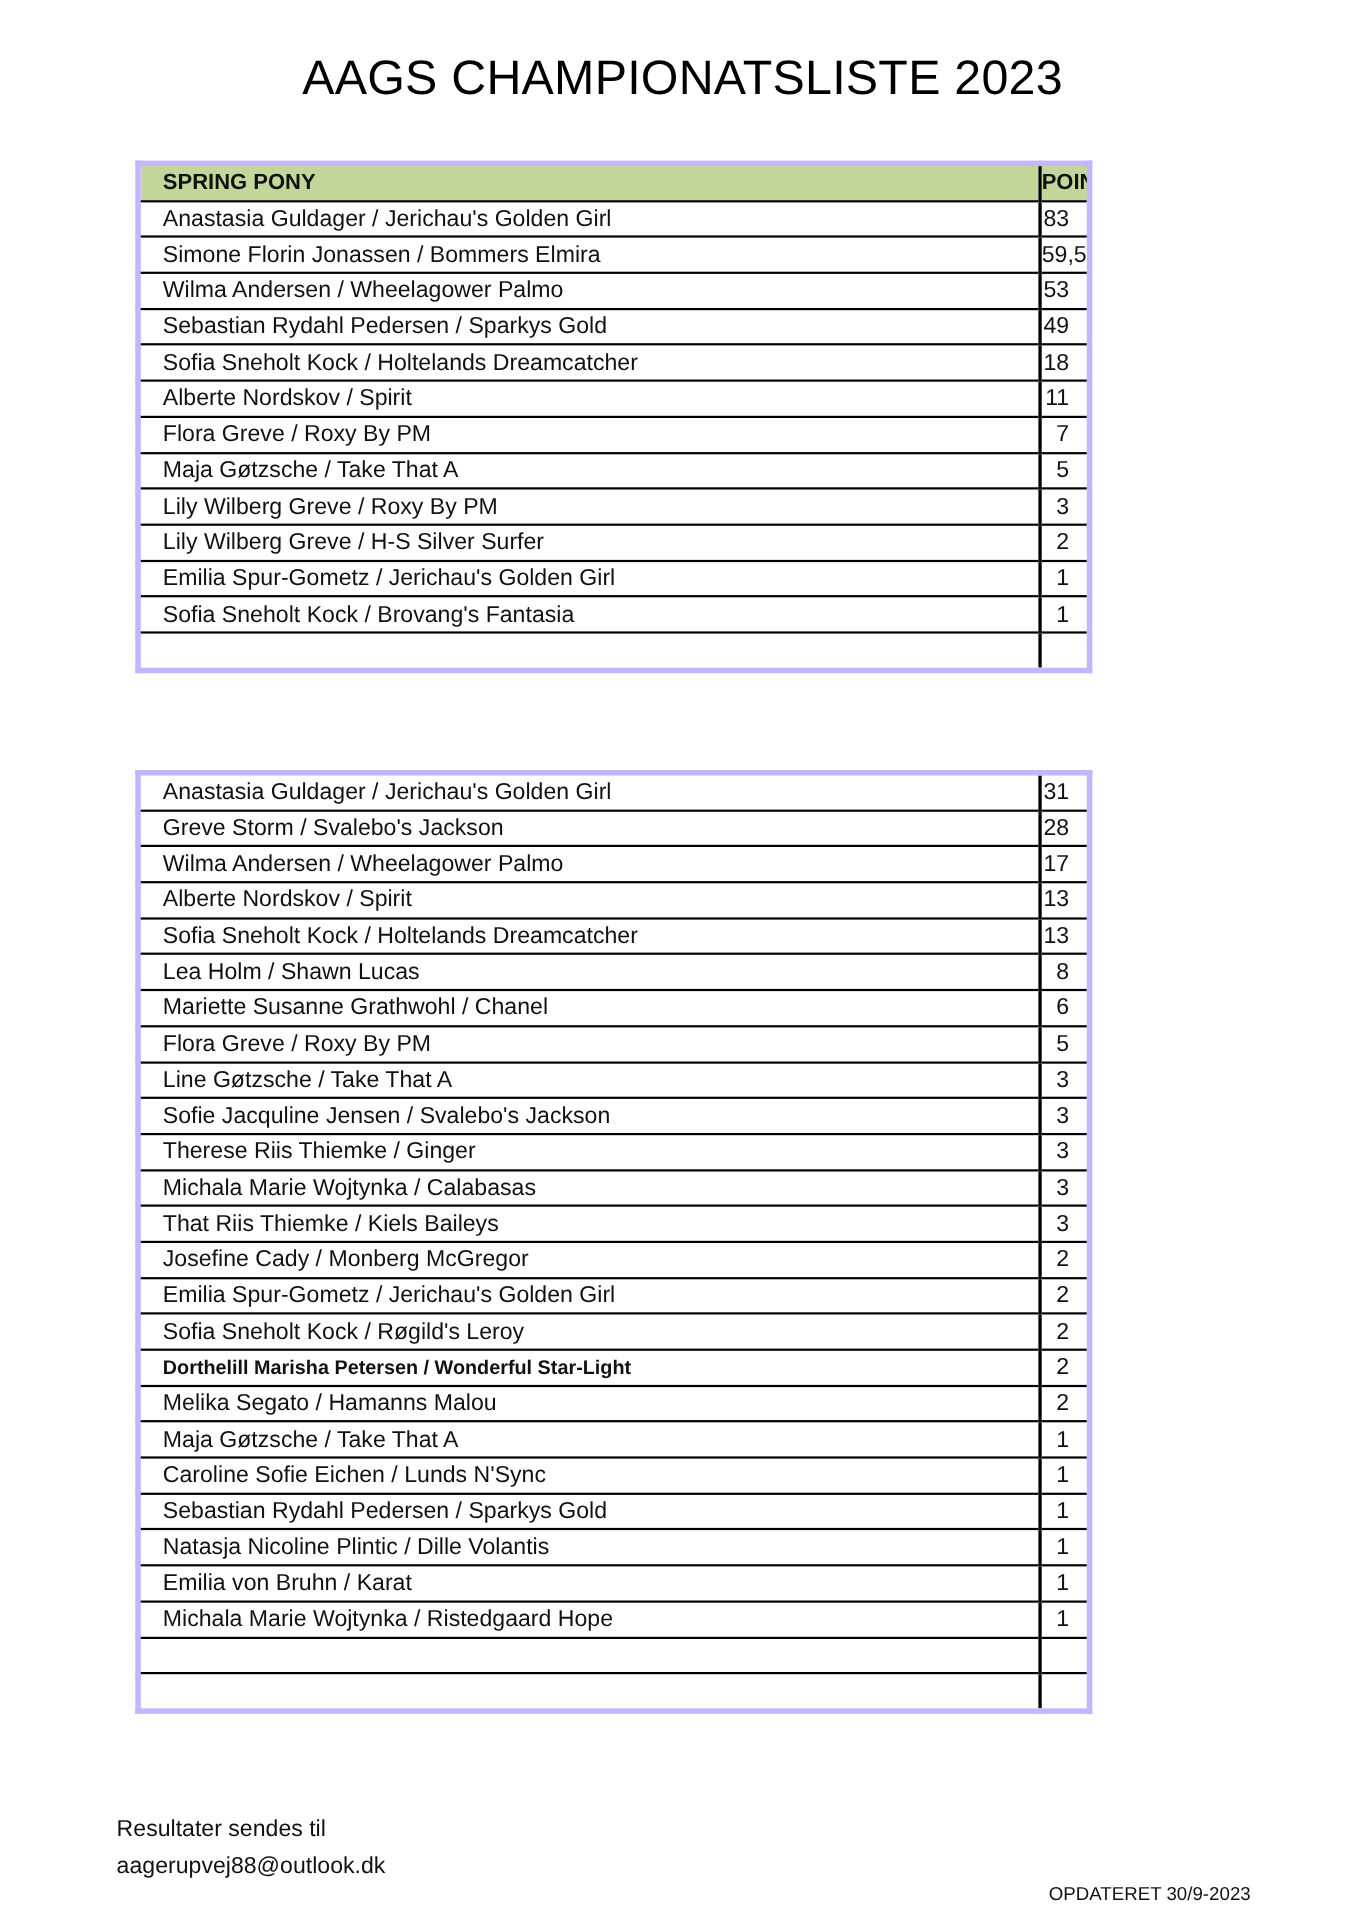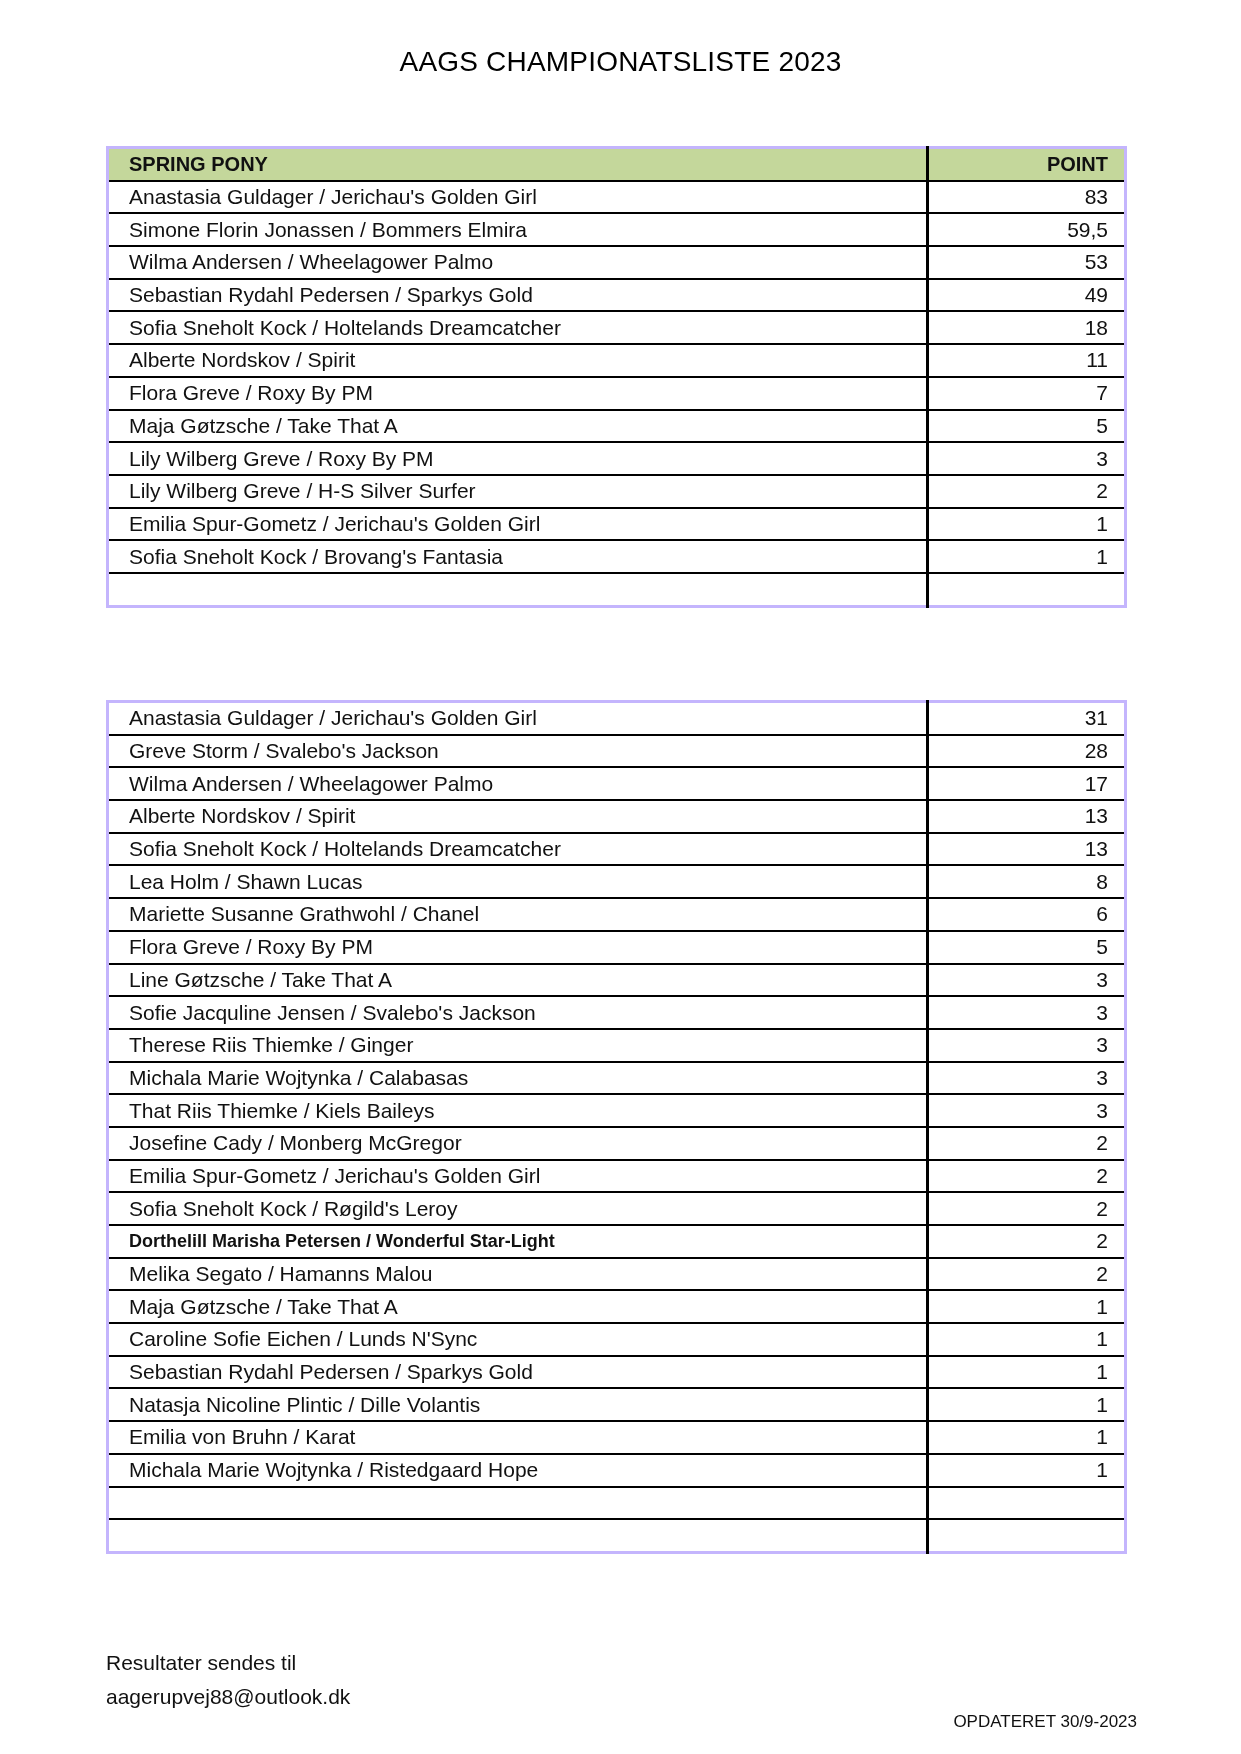--- a/index.html
+++ b/index.html
@@ -2,26 +2,26 @@
 <html><head>
 <meta charset="utf-8">
 <style>
   html, body { margin: 0; padding: 0; background: #ffffff; }
   body {
     width: 1241px; height: 1754px; position: relative; overflow: hidden;
     font-family: "Liberation Sans", "DejaVu Sans", sans-serif; color: #111;
   }
   .title {
     position: absolute; left: 0; width: 1241px; top: 46px;
-    text-align: center; font-size: 28px; letter-spacing: 0.2px; color: #000;
+    text-align: center; font-size: 44px; letter-spacing: 0.2px; color: #000;
   }
   table.champ {
-    position: absolute; left: 106px; width: 1021px;
+    position: absolute; left: 123px; width: 870px;
     border-collapse: collapse; table-layout: fixed;
-    border: 3px solid #c4b5fd;
+    border: 5px solid #c4b5fd;
   }
   table.champ td {
     height: 30.7px; padding: 0; border: 2px solid #000;
     font-size: 21px; line-height: 28px; white-space: nowrap; overflow: hidden;
   }
   table.champ td.name { padding-left: 20px; }
   table.champ td.pts { text-align: right; padding-right: 16px; border-left: 3px solid #000; }
   table.champ tr.head td { font-weight: bold; font-size: 20px; }
   #t1 { top: 146px; }
   #t1 tr.head td { background: #c4d79b; }

